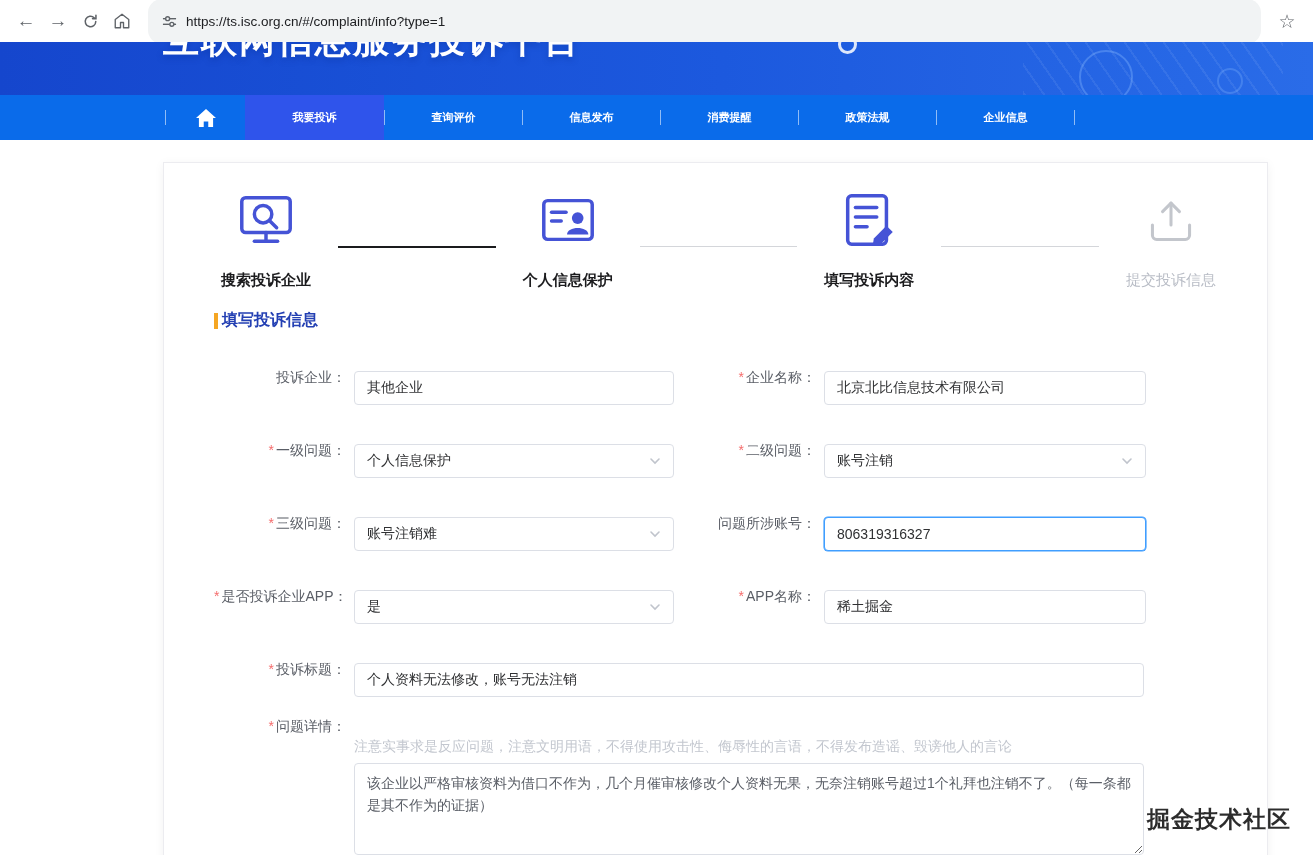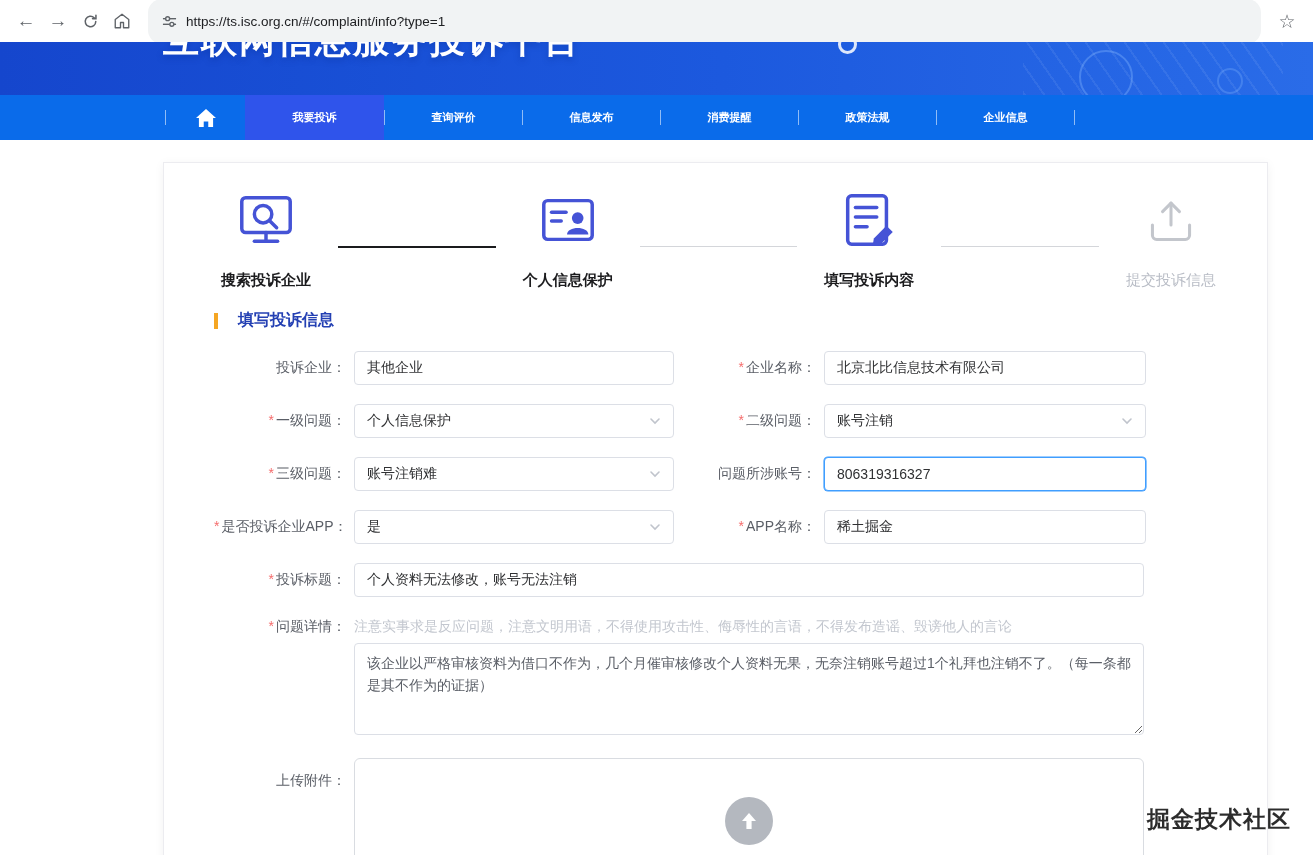--- a/index.html
+++ b/index.html
@@ -40,30 +40,30 @@
     border:1px solid #ececf0; box-shadow:0 2px 10px rgba(0,0,0,.05); height:720px; padding-bottom:10px; }
   
   .steps { display:flex; align-items:flex-start; padding:26px 24px 0 30px; }
   .step { width:144px; text-align:center; flex:0 0 auto; }
   .step-icon { height:62px; display:flex; align-items:center; justify-content:center; }
   .step-label { margin-top:20px; font-size:15px; font-weight:600; color:#1c1c1e; }
   .step.pending .step-label { color:#b9bdc6; font-weight:400; }
   .connector { flex:1; height:0; border-top:2px solid #1a1b1d; margin-top:57px; }
   .connector.light { border-top:1px solid #d4d6da; }
   
-  .section-title { margin:20px 0 0 50px; display:flex; align-items:center; gap:20px; }
+  .section-title { margin:20px 0 0 50px; display:flex; align-items:center; gap:4px; }
   .section-bar { width:4px; height:16px; background:#f5a623; }
   .section-text { font-size:16px; font-weight:700; color:#2440b3; }
   
   .form { margin-top:20px; padding-left:50px; padding-right:123px; }
   .form-row { display:grid; grid-template-columns:140px 320px 150px 322px; margin-bottom:19px; align-items:center; }
   .form-row.full { grid-template-columns:140px 1fr; }
   .flabel { text-align:right; padding-right:8px; font-size:14px; color:#5a5e66; white-space:nowrap; }
   .req { color:#f56c6c; margin-right:2px; }
-  .control { position:relative; }
+  .control { position:relative;margin-top:20px; }
   input.ctl, .select-ctl {
     width:100%; height:34px; border:1px solid #dcdfe6; border-radius:4px; background:#fff;
     padding:0 12px; font-size:14px; color:#303133; font-family:inherit; }
   input.ctl.focused { border-color:#409eff; box-shadow:0 0 0 0.6px #409eff; }
   .select-ctl { display:flex; align-items:center; justify-content:space-between; cursor:pointer; }
   .select-ctl .chev { flex:0 0 auto; margin-left:8px; display:flex; }
   .detail-row { align-items:start; }
   .detail-row .flabel { padding-top:2px; }
   .detail-hint { font-size:14px; color:#c3c7cf; line-height:20px; }
   textarea.ctl { width:100%; height:92px; margin-top:7px; border:1px solid #dcdfe6; border-radius:4px;

